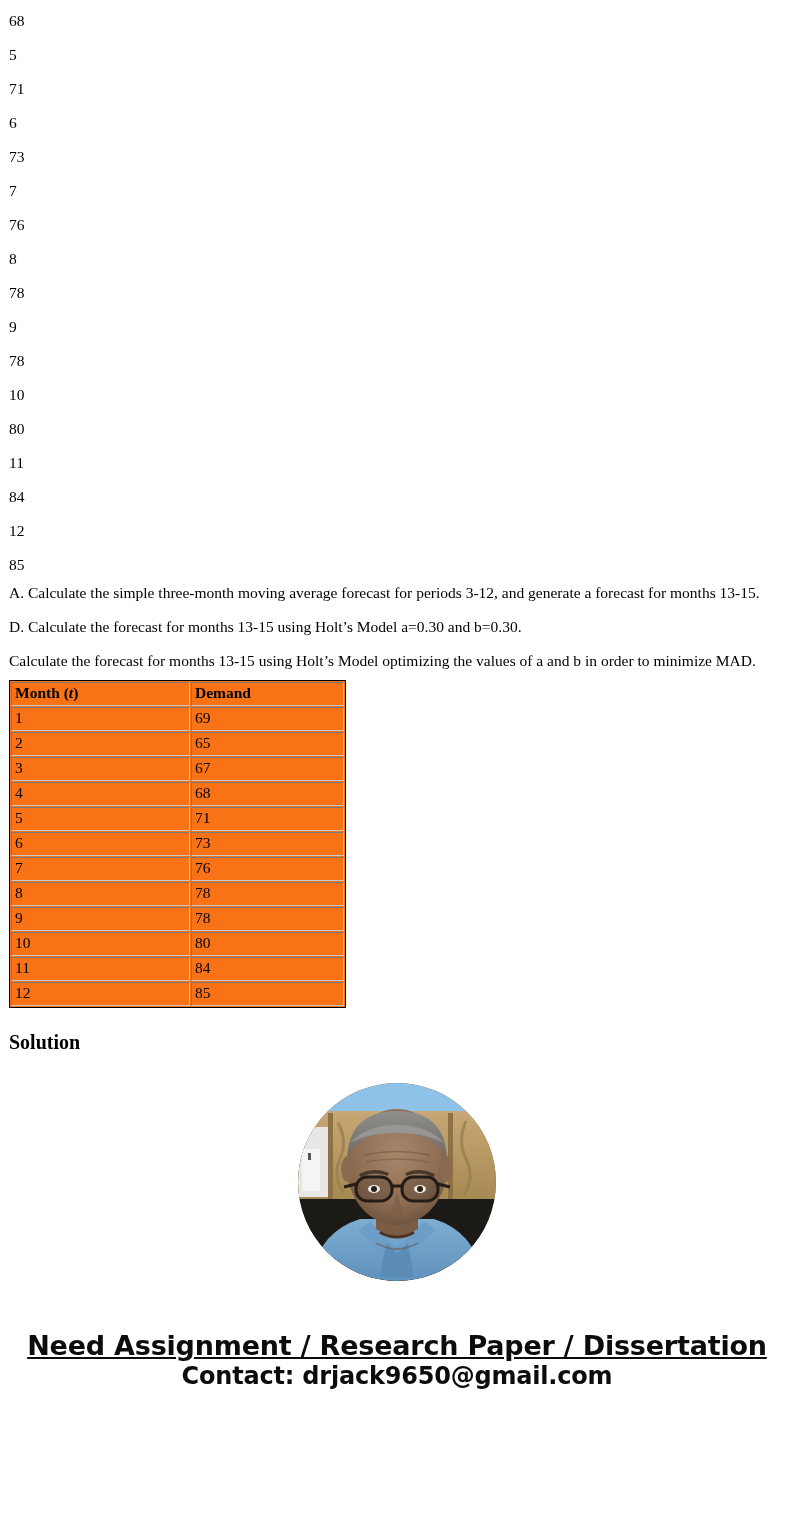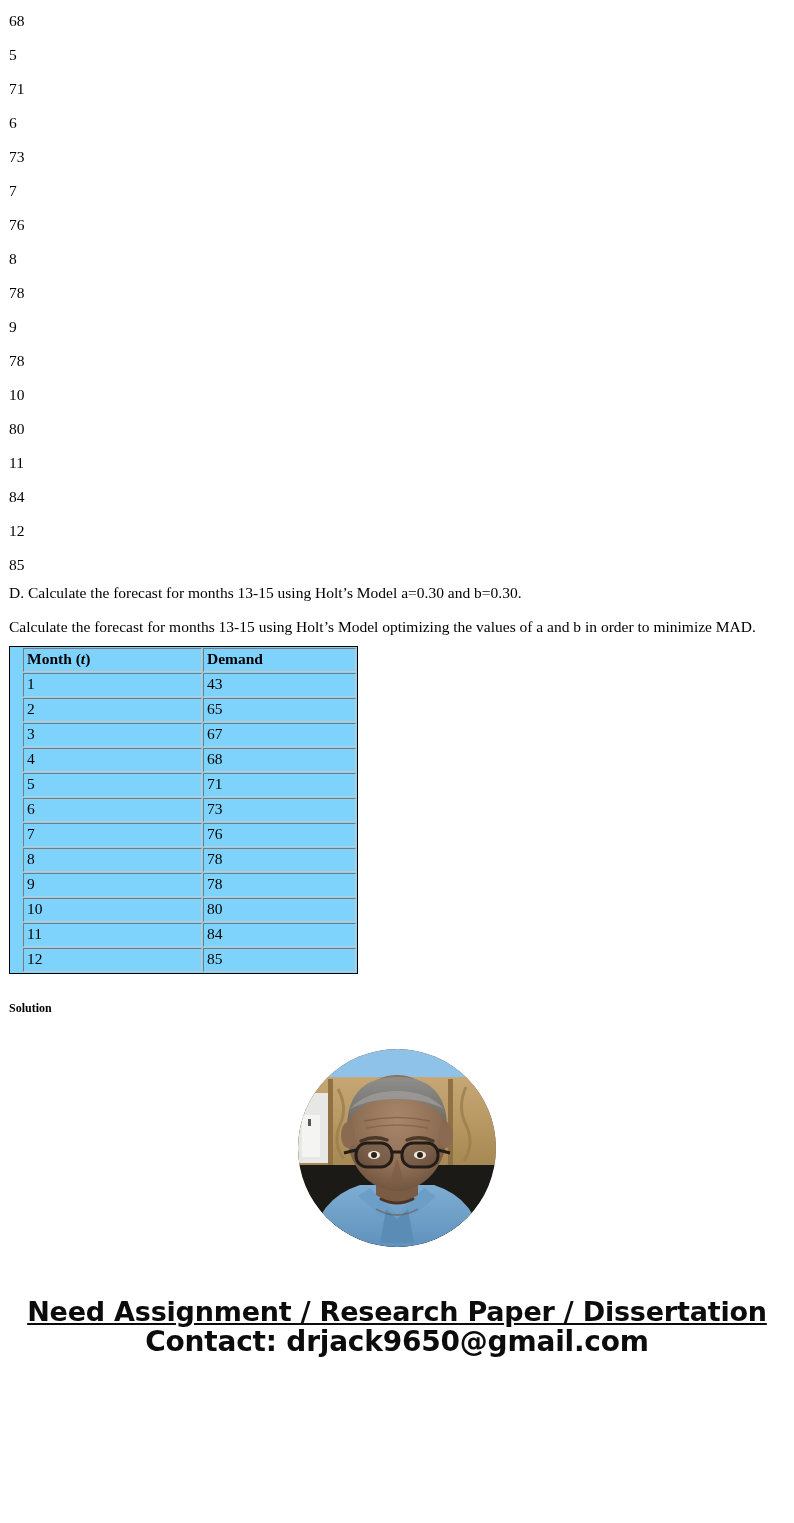--- a/index.html
+++ b/index.html
@@ -49,22 +49,21 @@
   }
 
   
   table.demand {
     border-collapse: separate;
     border-spacing: 1px;
     border: 1px solid #000000;
     margin: 0 0 0 0;
     width: 334px;
     table-layout: fixed;
-    background: #7dd3fc;
-    padding-left: 12px;
+    background: #f97316;
   }
   table.demand td, table.demand th {
     border: 1px solid #c8c8c8;
     border-top-color: #7a7a7a;
     border-left-color: #7a7a7a;
     font-size: 15.5px;
     line-height: 16px;
     padding: 2px 3px 3px 3px;
     text-align: left;
     font-weight: normal;
@@ -73,21 +72,21 @@
   }
   table.demand th {
     font-weight: bold;
   }
   table.demand col.c1 { width: 179px; }
   table.demand col.c2 { width: 153px; }
   .ital { font-style: italic; }
 
   
   .solution-heading {
-    font-size: 12px;
+    font-size: 20px;
     font-weight: bold;
     line-height: 20px;
     margin: 24px 0 0 0;
   }
 
   
   .portrait-wrap {
     margin-top: 31px;
     height: 200px;
     position: relative;
@@ -111,21 +110,21 @@
     font-family: "DejaVu Sans", "Liberation Sans", sans-serif;
     font-weight: bold;
     color: #0c0c0c;
     font-size: 27px;
     line-height: 30px;
     letter-spacing: -0.2px;
     padding-bottom: 20px;
   }
   .promo .l1 { display: block; text-decoration: underline; }
   .promo .l2 { display: block; }
-  .promo .l3 { display: block; font-size: 28px; }
+  .promo .l3 { display: block; font-size: 24px; }
 </style>
 </head>
 <body>
 
 <div class="page">
 
   <div class="numstream">
     <div class="nline">68</div>
     <div class="nline">5</div>
     <div class="nline">71</div>
@@ -138,20 +137,21 @@
     <div class="nline">9</div>
     <div class="nline">78</div>
     <div class="nline">10</div>
     <div class="nline">80</div>
     <div class="nline">11</div>
     <div class="nline">84</div>
     <div class="nline">12</div>
     <div class="nline">85</div>
   </div>
 
+  <p class="qpara">A. Calculate the simple three-month moving average forecast for periods 3-12, and generate a forecast for months 13-15.</p>
 
 
 
   <p class="qpara">D. Calculate the forecast for months 13-15 using Holt’s Model a=0.30 and b=0.30.</p>
 
   <p class="qpara last">Calculate the forecast for months 13-15 using Holt’s Model optimizing the values of a and b in order to minimize MAD.</p>
 
   <table class="demand">
     <colgroup>
         <col class="c1">
@@ -159,21 +159,21 @@
       </colgroup>
     <thead>
       <tr>
         <th><span>Month (</span><span class="ital">t</span><span>)</span></th>
         <th>Demand</th>
       </tr>
     </thead>
     <tbody>
       <tr>
           <td>1</td>
-          <td>43</td>
+          <td>69</td>
         </tr>
       <tr>
           <td>2</td>
           <td>65</td>
         </tr>
       <tr>
           <td>3</td>
           <td>67</td>
         </tr>
       <tr>

